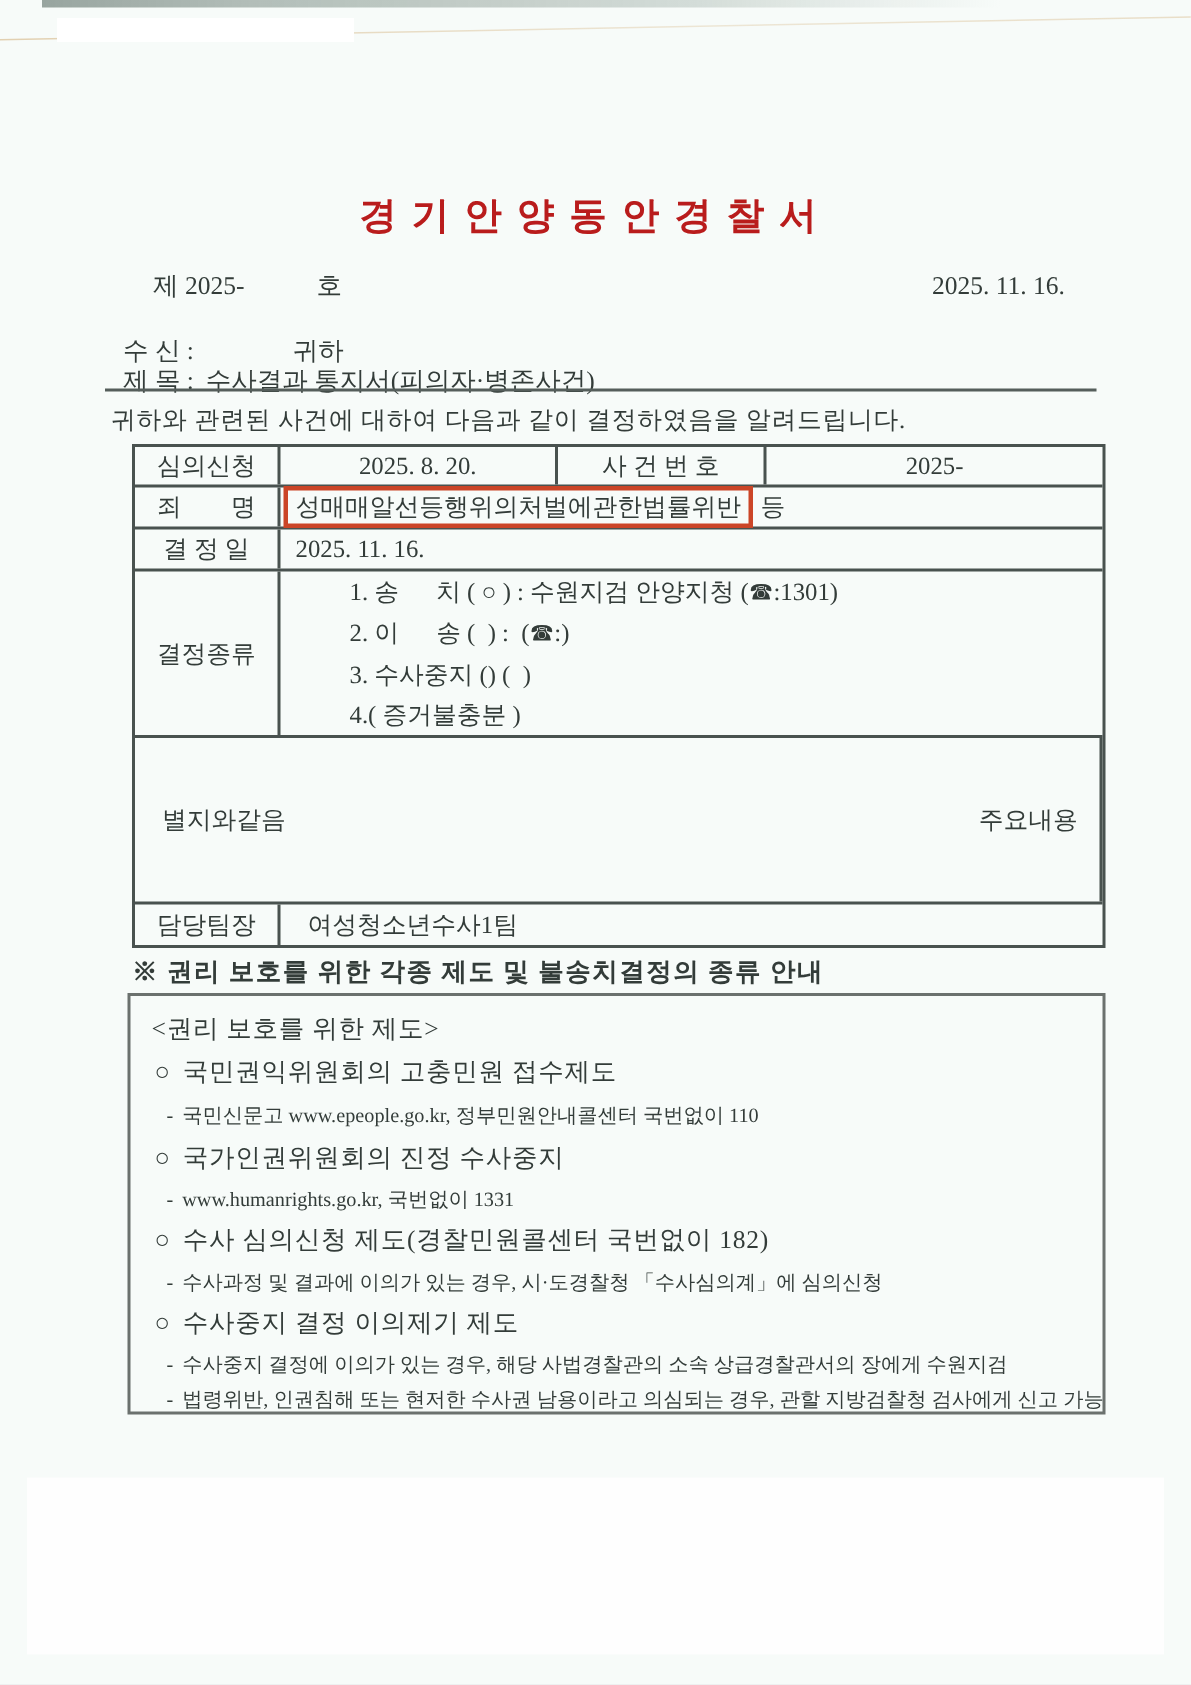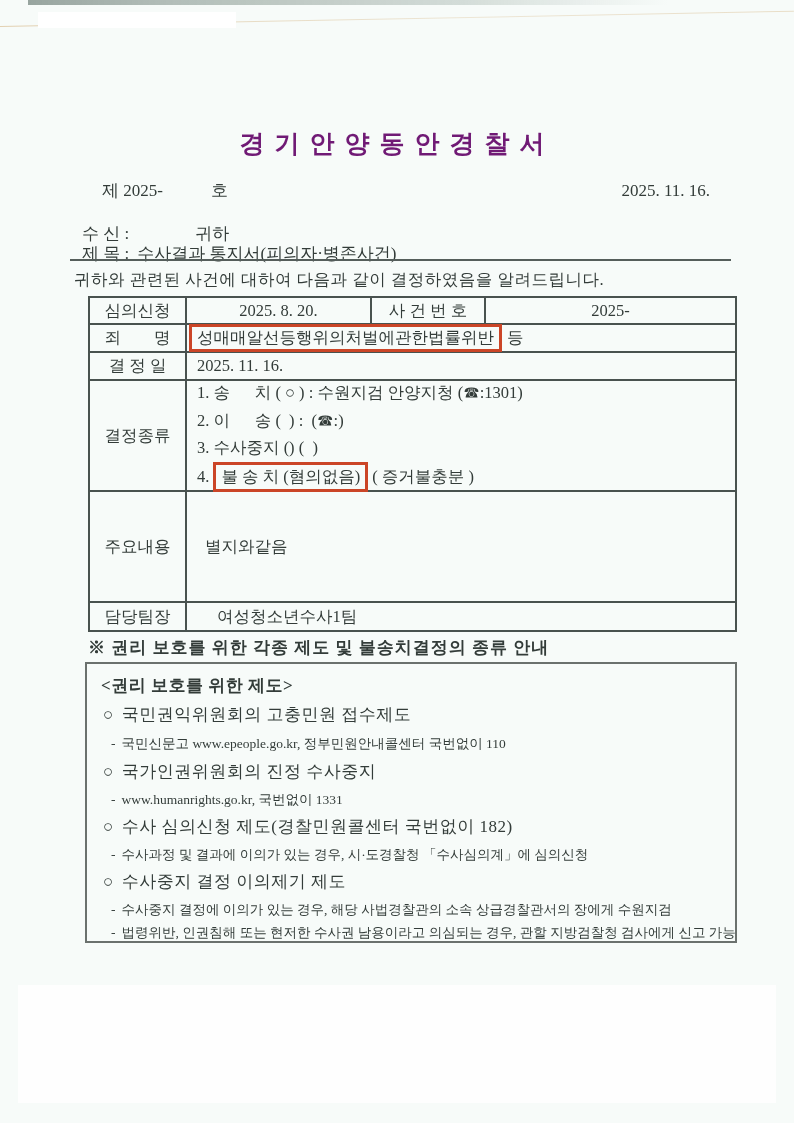--- a/index.html
+++ b/index.html
@@ -21,21 +21,21 @@
     background:linear-gradient(90deg, rgba(205,165,105,.5), rgba(210,175,120,.28) 60%, rgba(210,175,120,.38));
     transform:rotate(-1.1deg); transform-origin:left center;
   }
   .scan-white-patch { position:absolute; left:38px; top:12px; width:198px; height:16px; background:#ffffff; }
   .scan-bottom-band { position:absolute; left:18px; top:985px; width:758px; height:118px; background:rgba(255,255,255,.8); }
 
   
   .title {
     position:absolute; top:127px; left:0; width:100%;
     text-align:center; font-size:25px; font-weight:bold; letter-spacing:10px;
-    color:#701a75;
+    color:#b91c1c;
   }
   .line { position:absolute; left:82px; right:84px; font-size:17px; display:flex; align-items:center; }
   .doc-no-line { top:179px; justify-content:space-between; }
   .docno-left { display:flex; align-items:flex-end; white-space:pre;margin-left:20px; }
   .gap48 { display:inline-block; width:48px; }
   .gap66 { display:inline-block; width:66px; }
   .gap8 { display:inline-block; width:8px; }
   .recipient-line { top:222px; }
   .subject-line { top:242px; }
   .lbl { white-space:pre; }
@@ -46,41 +46,41 @@
   .doc-table {
     position:absolute; left:88px; top:296px; width:649px;
     border:2px solid #49524f; box-sizing:border-box; font-size:16.5px;
   }
   .tr { display:flex; border-bottom:2px solid #49524f; box-sizing:border-box; }
   .tr:last-child { border-bottom:none; }
   .td { box-sizing:border-box; display:flex; align-items:center; }
   .td-border { border-right:2px solid #49524f; }
   .td-label { width:97px; justify-content:center; white-space:pre; flex:none; }
   .r1 { height:27px; } .r2 { height:28px; } .r3 { height:28px; }
-  .r4 { height:111px; } .r5 { height:111px; } .r6 { height:27px;gap:12px; }
+  .r4 { height:111px; } .r5 { height:111px; } .r6 { height:27px; }
   .cell-receipt { width:185px; justify-content:center; flex:none; }
-  .cell-caselbl { width:114px; justify-content:center; white-space:pre; flex:none; }
+  .cell-caselbl { width:139px; justify-content:center; white-space:pre; flex:none; }
   .cell-caseval { flex:1; justify-content:center; }
   .cell-value { flex:1; padding-left:10px; white-space:pre; }
   .hl { border:3px solid #cb4527; padding:0 5px; white-space:pre; }
   .crime-cell { flex:1; padding-left:2px; white-space:pre; }
   .crime-cell .hl { margin-right:5px; }
-  .decision-cell { flex:1; flex-direction:column; align-items:flex-start; justify-content:center; padding-left:10px; }
+  .decision-cell { flex:1; flex-direction:column; align-items:flex-start; justify-content:center; padding-left:10px;margin-left:36px; }
   .decision-cell > div { line-height:27.5px; white-space:pre; display:flex; align-items:center; }
   .decision-cell .hl { margin:0 4px; line-height:normal; padding:1px 5px; }
   .cell-summary { flex:1; padding-left:18px; }
 
   
   .notice-heading { position:absolute; left:88px; top:636px; font-size:17px; font-weight:bold; letter-spacing:1px; }
   .notice-box {
     position:absolute; left:85px; top:662px; width:652px; height:281px;
     border:2px solid #6b716e; box-sizing:border-box;
   }
   .nb-line { position:absolute; left:14px; white-space:pre; display:flex; align-items:baseline; }
-  .nb-title { top:10px; font-size:17px; font-weight:bold; letter-spacing:.5px; }
+  .nb-title { top:10px; font-size:17px; font-weight:normal; letter-spacing:.5px; }
   .nb-main { font-size:17px; left:16px; letter-spacing:.5px; }
   .nb-sub { font-size:13.5px; left:24px; }
   .bullet { margin-right:8px; }
   .nb-sub .bullet { margin-right:6px; }
 </style>
 </head>
 <body>
 
 <div class="page">
 
@@ -135,28 +135,27 @@
       <div class="td cell-value">2025. 11. 16.</div>
     </div>
     <div class="tr r4">
       <div class="td td-label td-border">결정종류</div>
       <div class="td decision-cell">
         <div>1. 송      치 ( ○ ) : 수원지검 안양지청 (☎:1301)</div>
         <div>2. 이      송 (  ) :  (☎:)</div>
         <div>3. 수사중지 () (  )</div>
         <div>
           <span>4.</span>
-          <span class="hl">불 송 치 (혐의없음)</span>
           <span>( 증거불충분 )</span>
         </div>
       </div>
     </div>
     <div class="tr r5">
+      <div class="td cell-summary">별지와같음</div>
       <div class="td td-label td-border">주요내용</div>
-      <div class="td cell-summary">별지와같음</div>
     </div>
     <div class="tr r6">
       <div class="td td-label td-border">담당팀장</div>
       <div class="td cell-summary">여성청소년수사1팀</div>
     </div>
   </div>
 
   <div class="notice-heading">※ 권리 보호를 위한 각종 제도 및 불송치결정의 종류 안내</div>
 
   <div class="notice-box">

